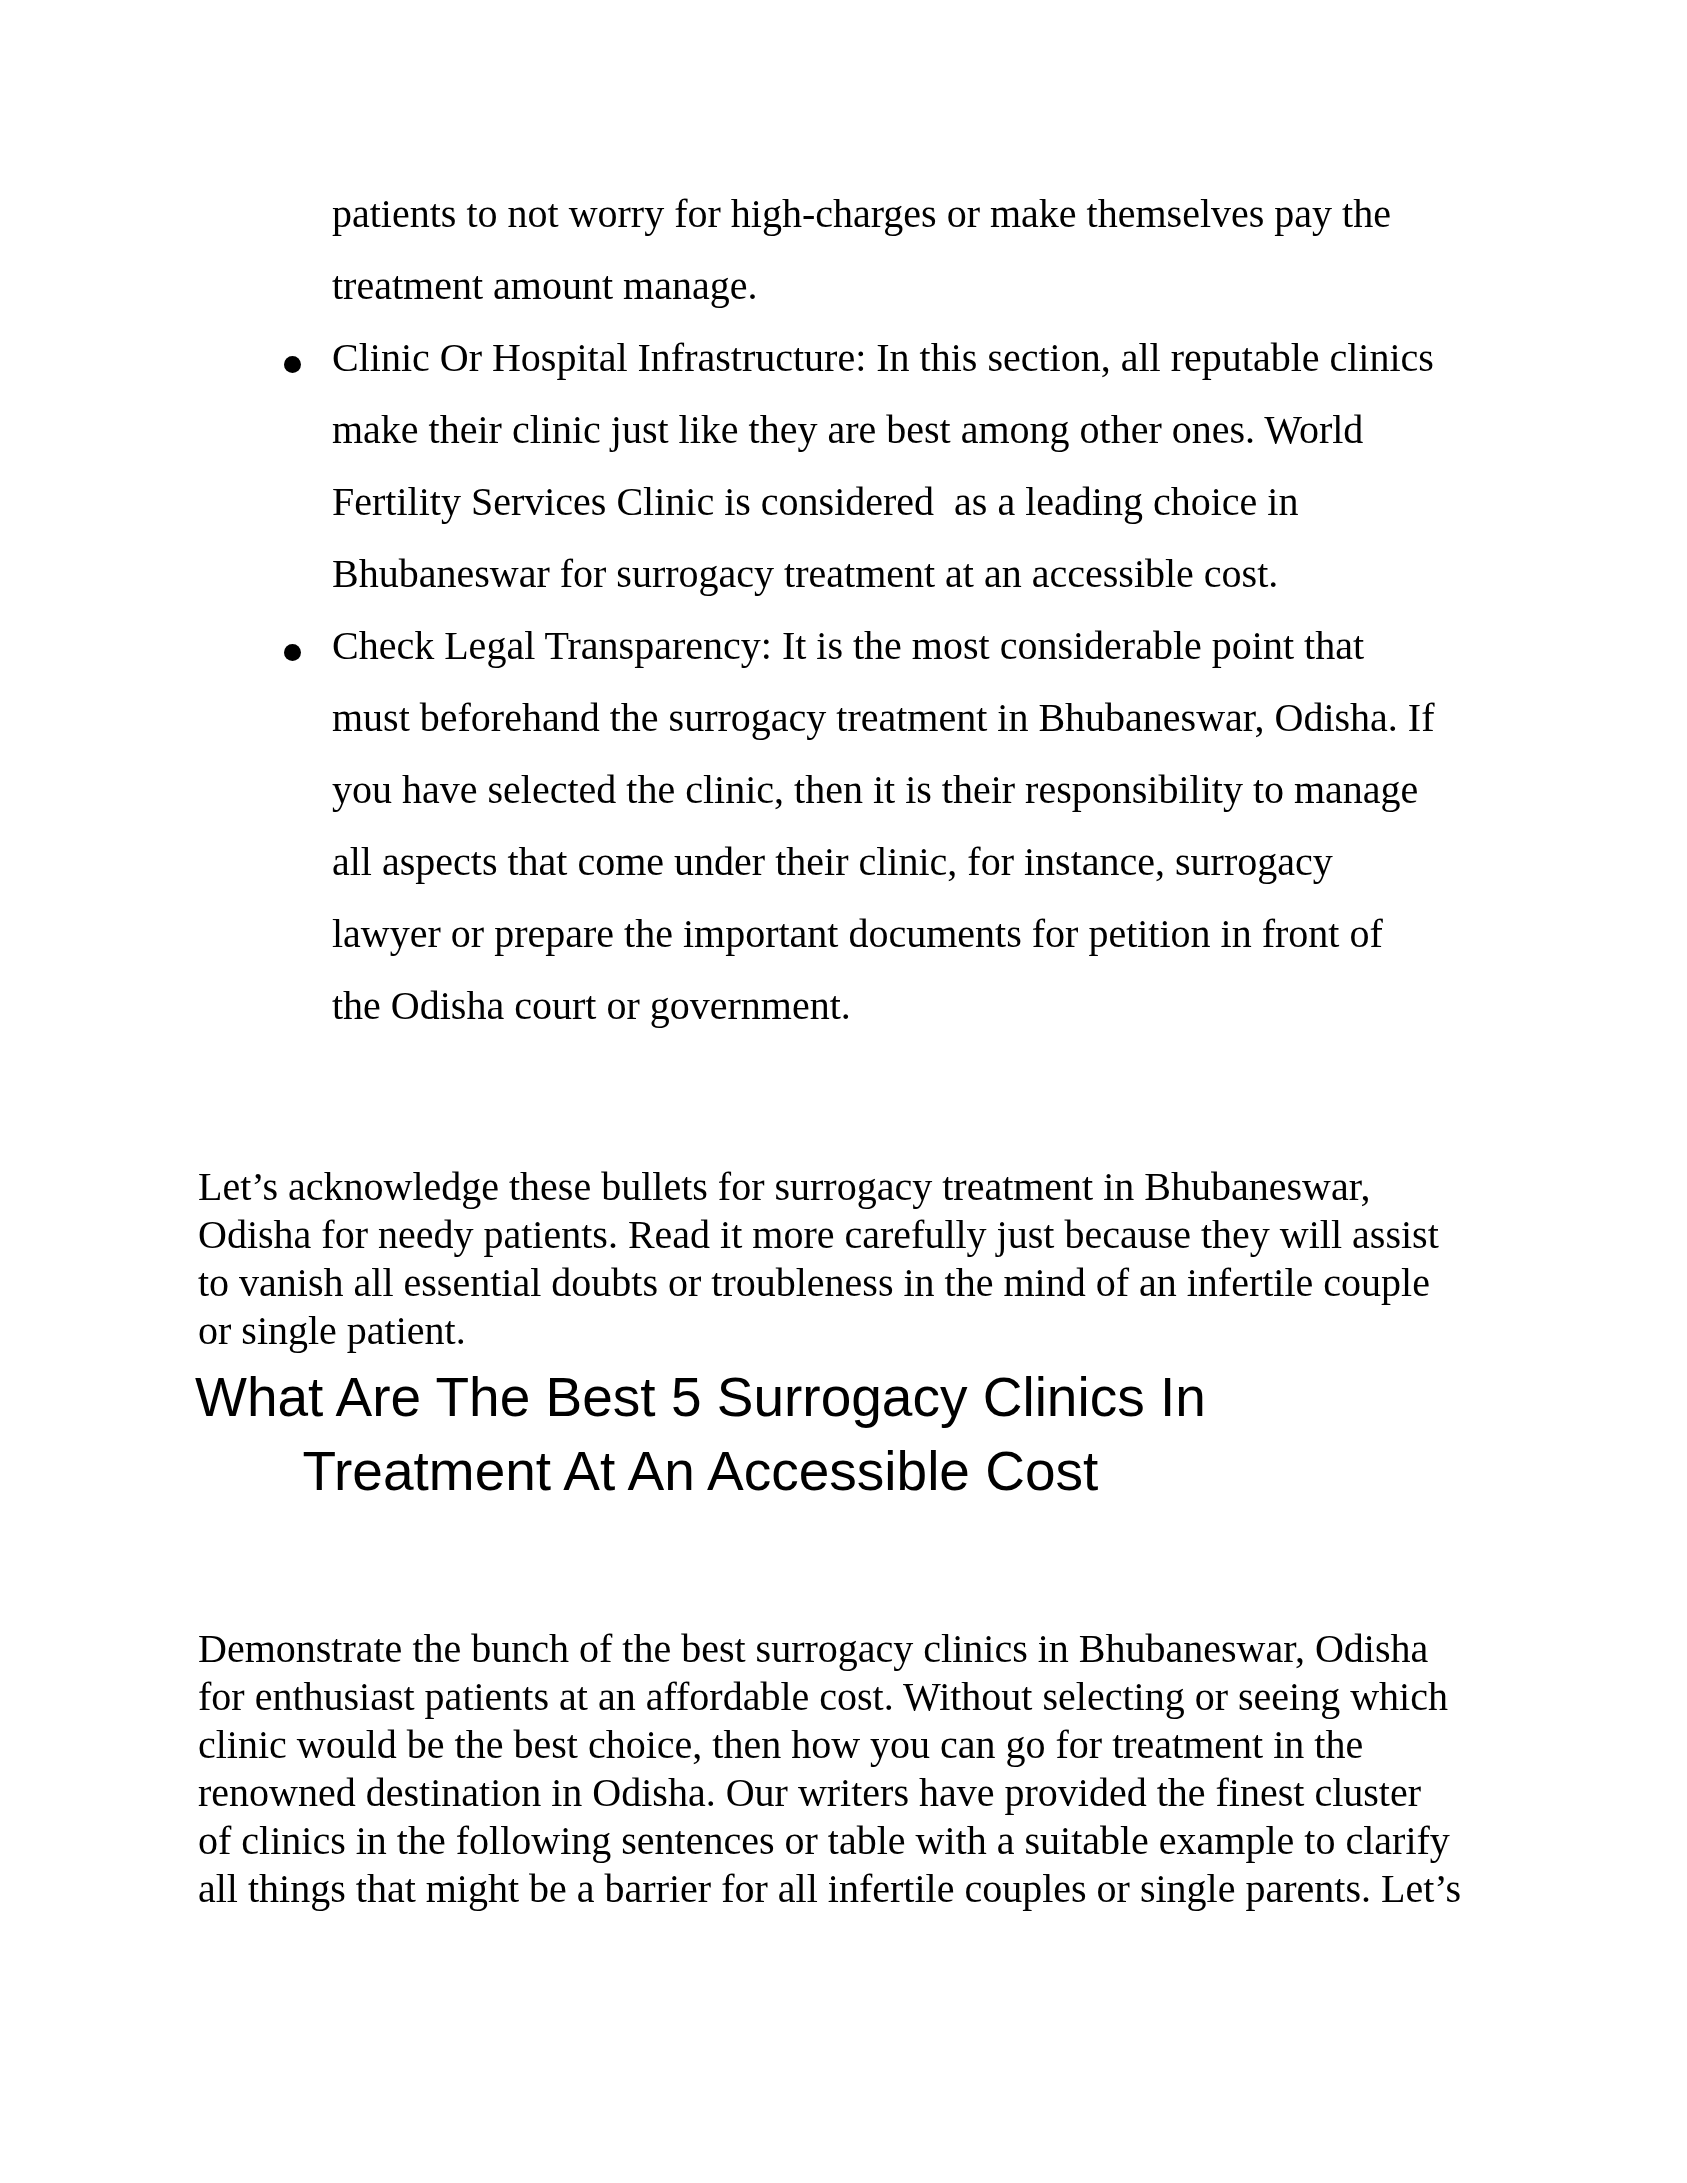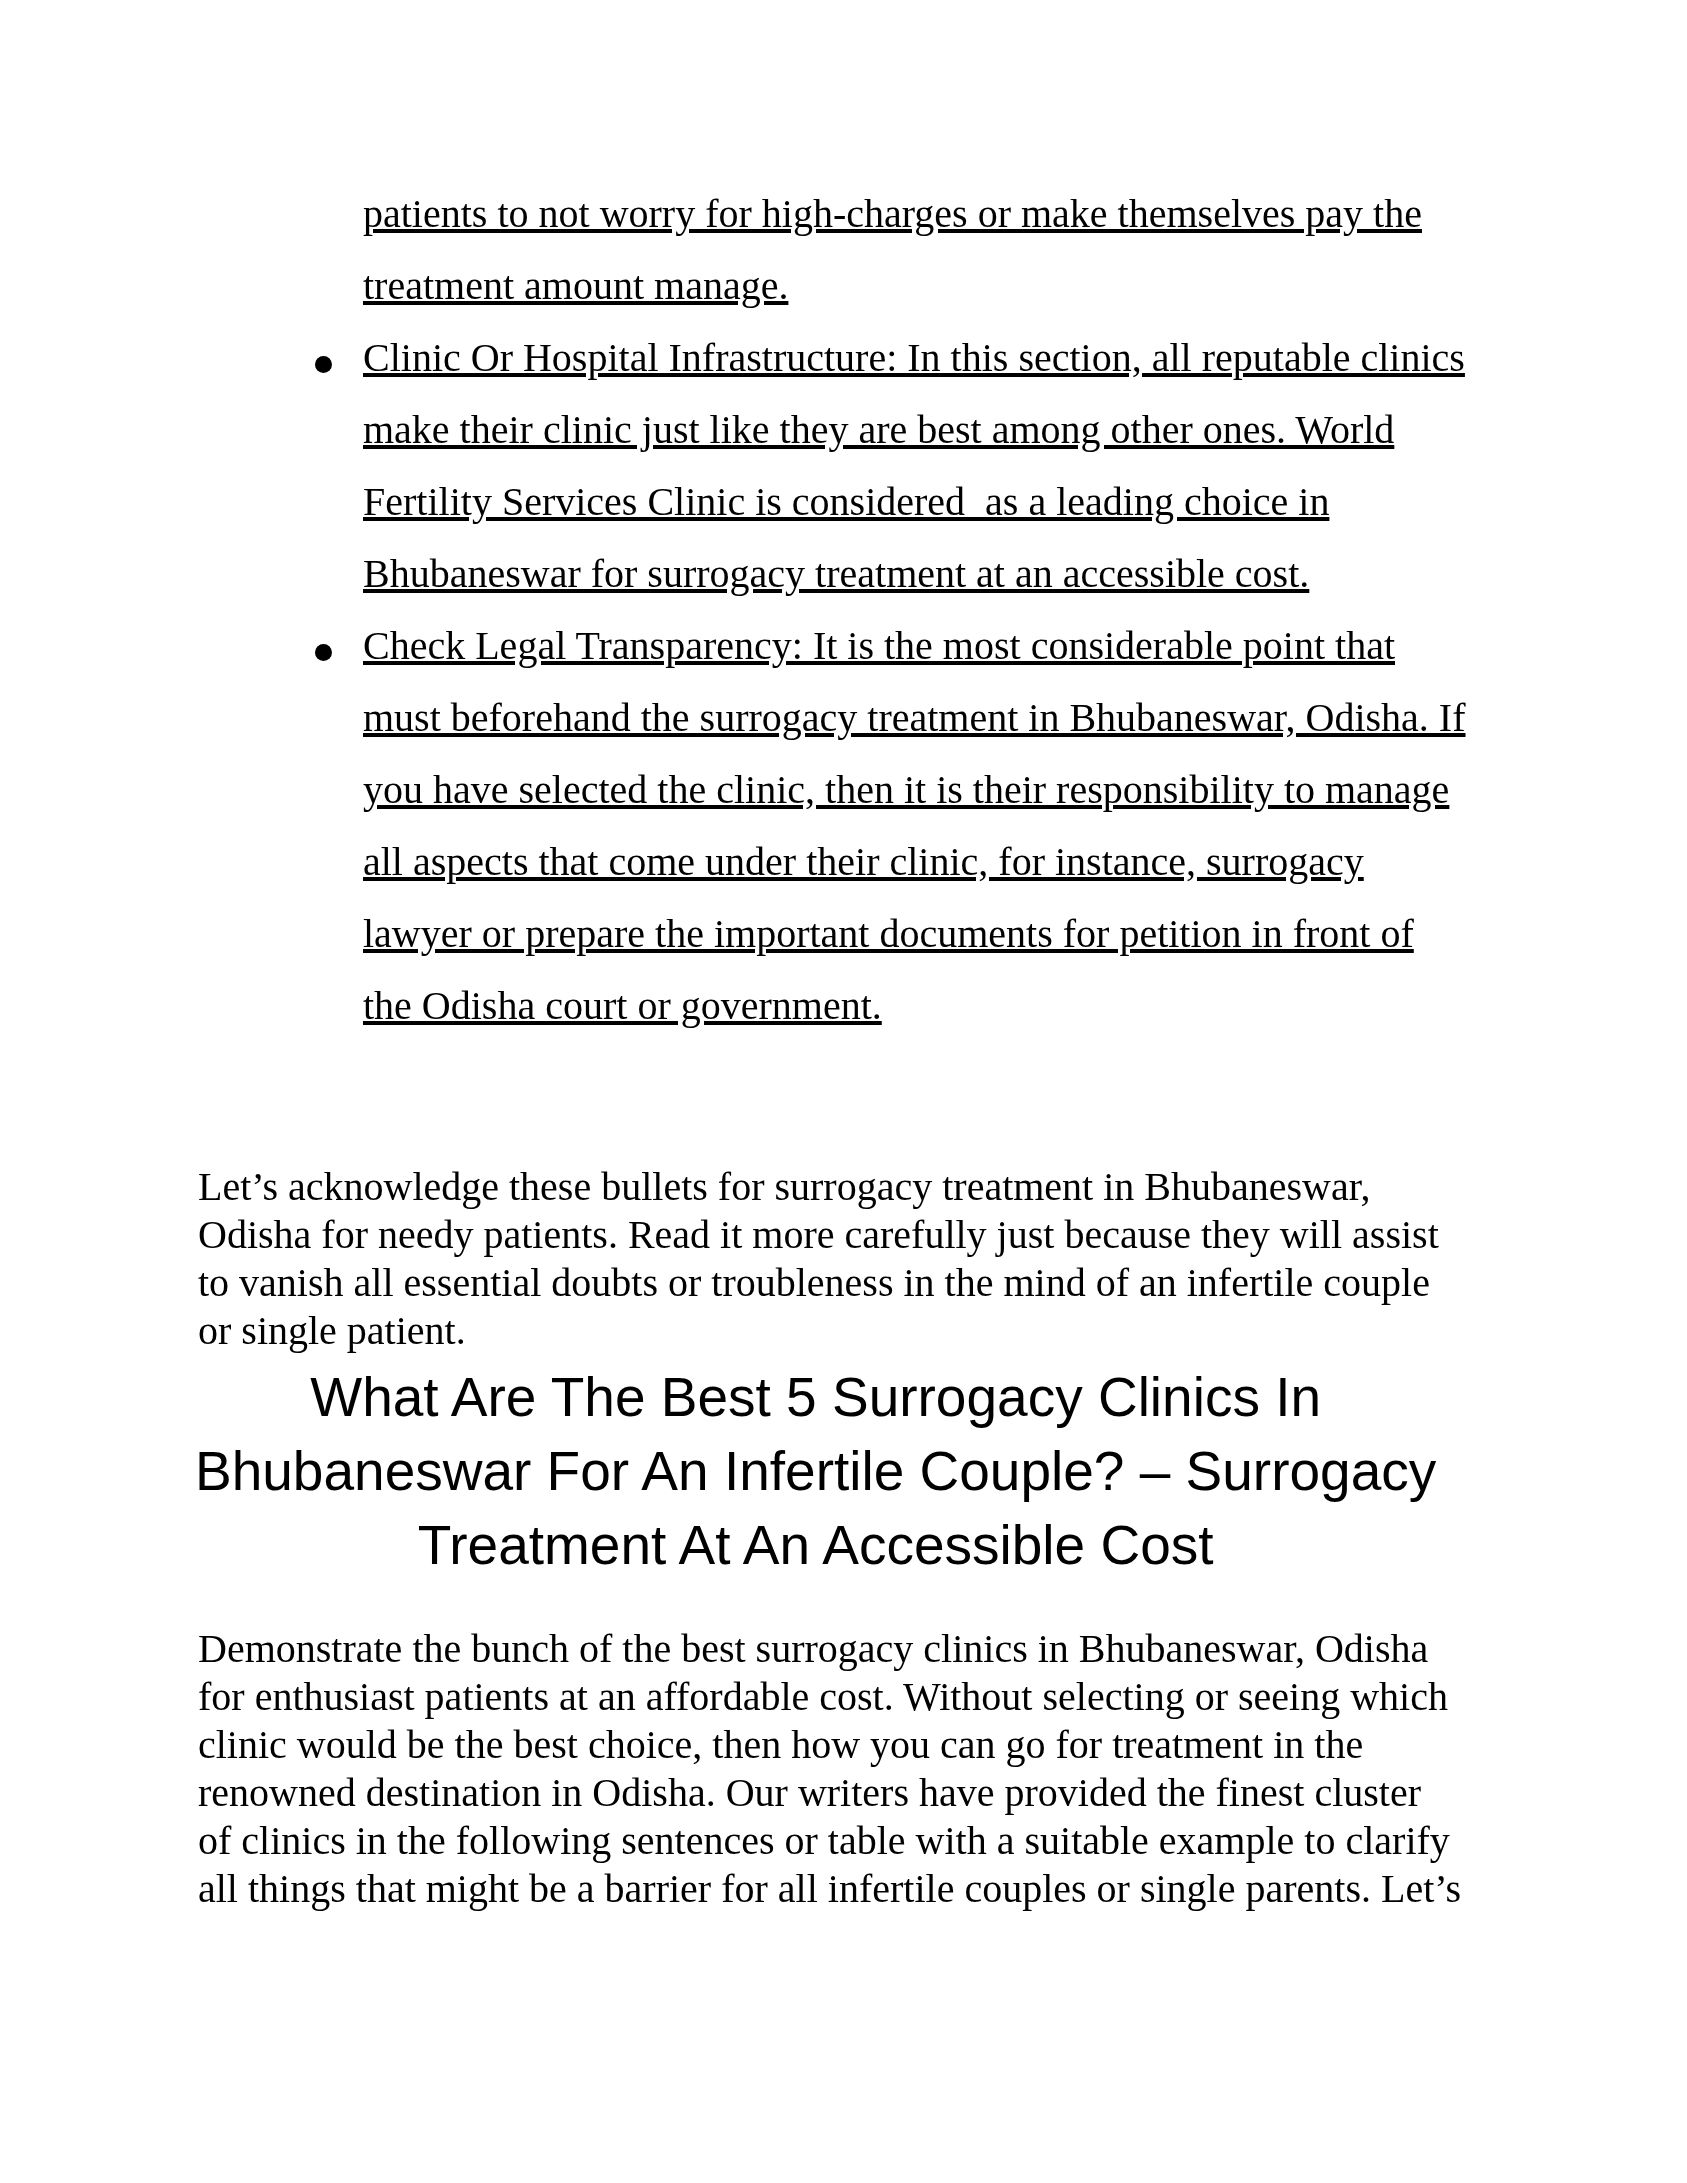--- a/index.html
+++ b/index.html
@@ -16,23 +16,22 @@
     font-family: "Liberation Serif", serif;
     overflow: hidden;
   }
   .line {
     font-size: 40px;
     line-height: 72px;
     white-space: pre;
   }
   .bullet-list {
     position: absolute;
-    left: 363px;
+    left: 332px;
     top: 178px;
-    text-decoration: underline;
   }
   .bullet-item {
     position: relative;
   }
   .bullet-dot {
     position: absolute;
     left: -48px;
     top: 34px;
     width: 17px;
     height: 17px;
@@ -100,21 +99,20 @@
 
   <div class="para para-intro">
     <div class="line">Let’s acknowledge these bullets for surrogacy treatment in Bhubaneswar,</div>
     <div class="line">Odisha for needy patients. Read it more carefully just because they will assist</div>
     <div class="line">to vanish all essential doubts or troubleness in the mind of an infertile couple</div>
     <div class="line">or single patient.</div>
   </div>
 
   <h1 class="heading">
     <div class="line">What Are The Best 5 Surrogacy Clinics In</div>
-    <div class="line">Bhubaneswar For An Infertile Couple? – Surrogacy</div>
     <div class="line">Treatment At An Accessible Cost</div>
   </h1>
 
   <div class="para para-closing">
     <div class="line">Demonstrate the bunch of the best surrogacy clinics in Bhubaneswar, Odisha</div>
     <div class="line">for enthusiast patients at an affordable cost. Without selecting or seeing which</div>
     <div class="line">clinic would be the best choice, then how you can go for treatment in the</div>
     <div class="line">renowned destination in Odisha. Our writers have provided the finest cluster</div>
     <div class="line">of clinics in the following sentences or table with a suitable example to clarify</div>
     <div class="line">all things that might be a barrier for all infertile couples or single parents. Let’s</div>

